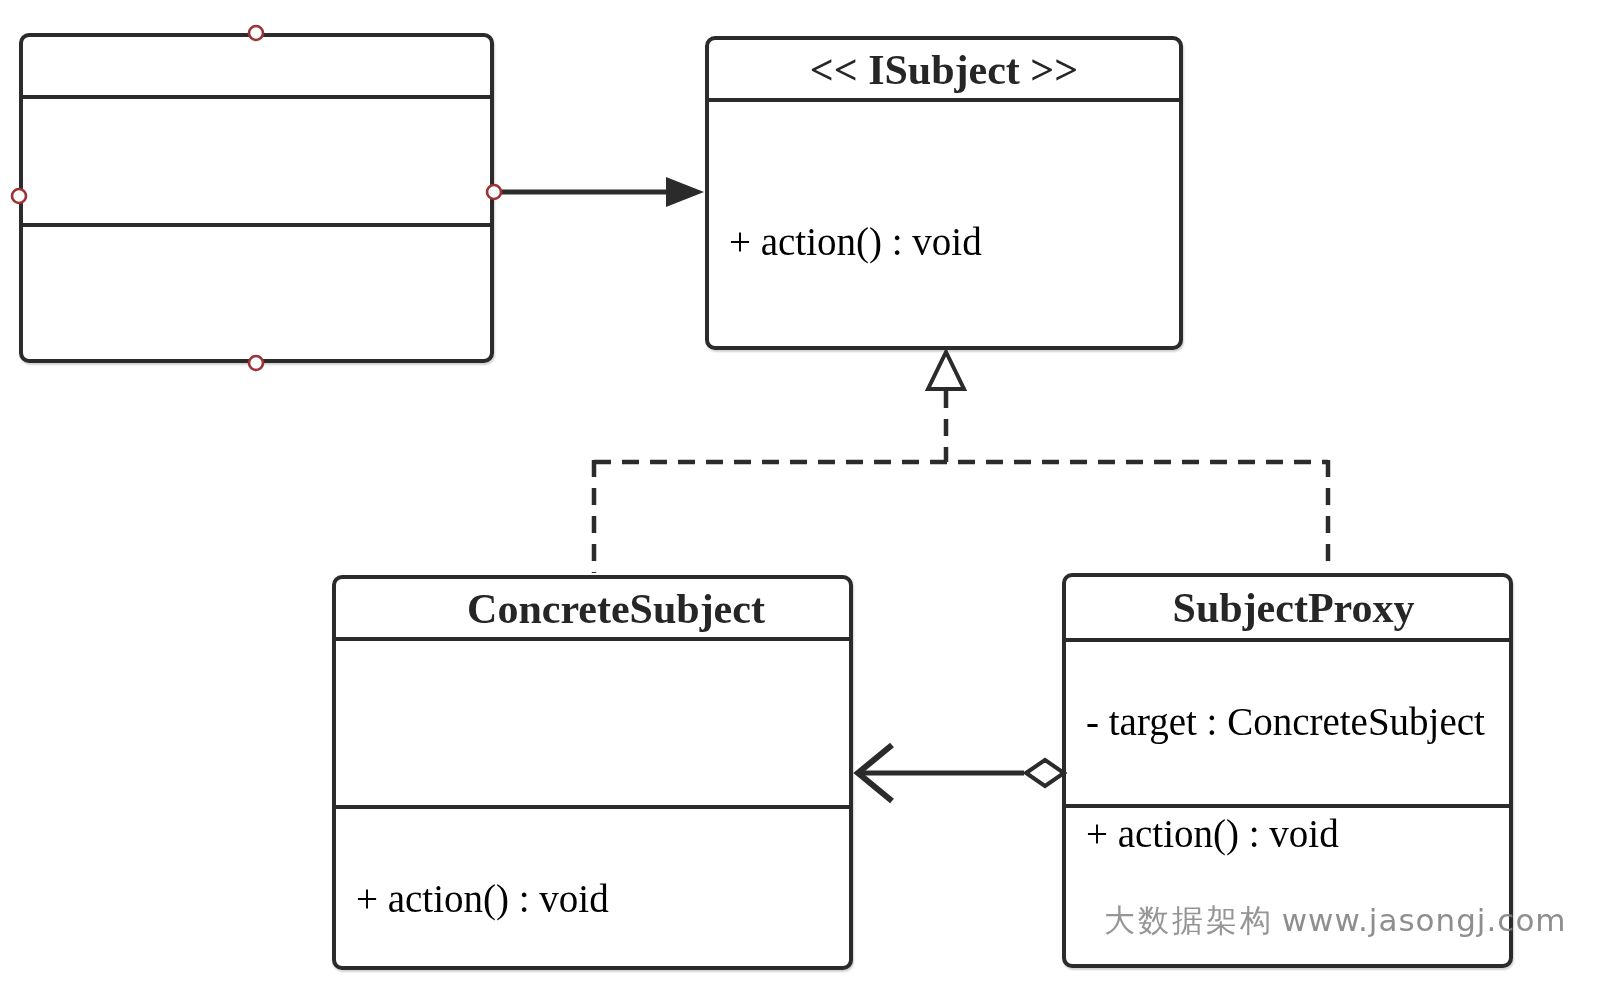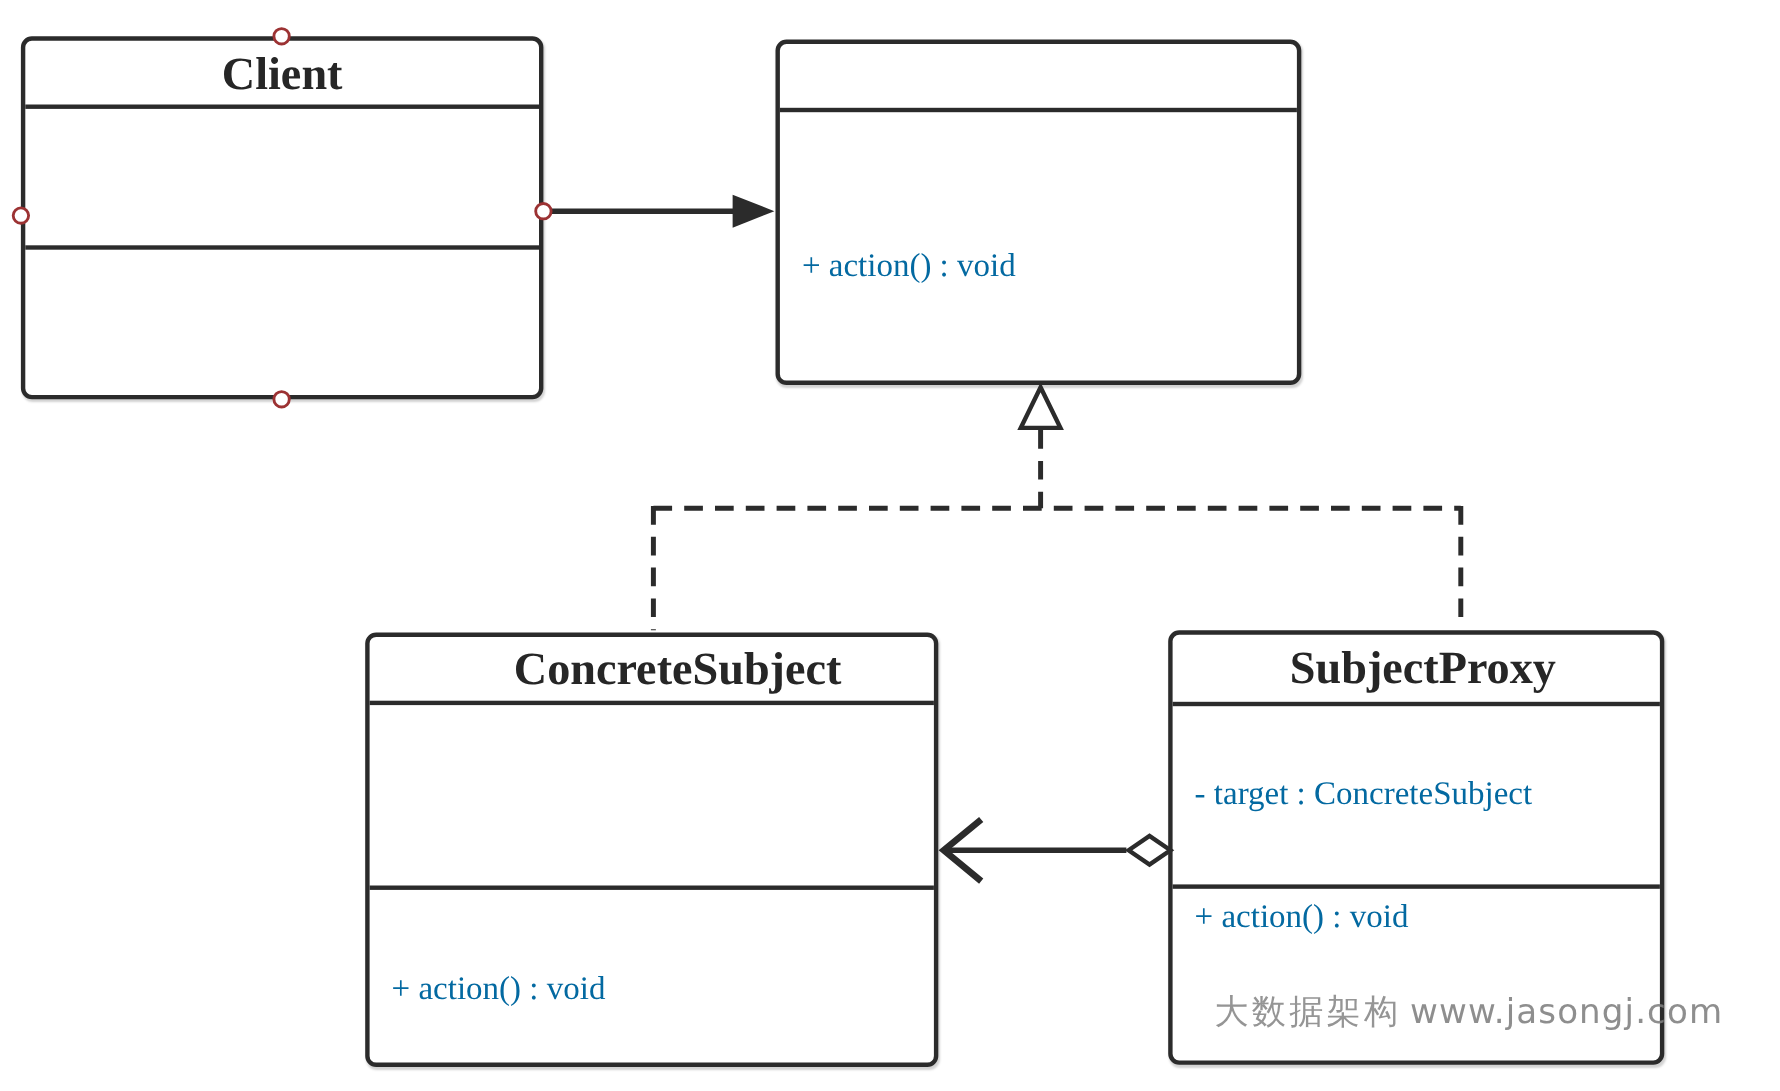--- a/index.html
+++ b/index.html
@@ -40,23 +40,23 @@
     position: absolute;
     left: 0;
     right: 0;
     height: 0;
     border-top: 4px solid #2b2b2b;
   }
   .member {
     position: absolute;
     left: 20px;
     right: 6px;
-    font-size: 30px;
+    font-size: 39px;
     line-height: 52px;
-    color: #0369a1;
+    color: #000000;
     white-space: nowrap;
   }
   #connectors {
     position: absolute;
     left: 0;
     top: 0;
     width: 1618px;
     height: 992px;
     pointer-events: none;
   }
@@ -82,28 +82,28 @@
     color: rgba(126,126,126,0.88);
     letter-spacing: 1px;
   }
 </style>
 </head>
 <body>
 
 <div id="canvas">
 
   <div class="uml-class" style="left:19px; top:33px; width:475px; height:330px;">
-    <div class="uml-title" style="height:62px;">Client</div>
     <div class="divider" style="top:58px;"></div>
     <div style="position:absolute; left:0; right:0; top:62px; height:124px;"></div>
     <div class="divider" style="top:186px;"></div>
     <div style="position:absolute; left:0; right:0; top:190px; bottom:0;"></div>
   </div>
 
   <div class="uml-class" style="left:705px; top:36px; width:478px; height:314px;">
+    <div class="uml-title" style="height:60px;">&lt;&lt; ISubject &gt;&gt;</div>
     <div class="divider" style="top:58px;"></div>
     <div class="member" style="top:176px;">+ action() : void</div>
   </div>
 
   <div class="uml-class" style="left:332px; top:575px; width:521px; height:395px;">
     <div class="uml-title" style="height:60px;padding-left:47px;">ConcreteSubject</div>
     <div class="divider" style="top:58px;"></div>
     <div style="position:absolute; left:0; right:0; top:62px; height:164px;"></div>
     <div class="divider" style="top:226px;"></div>
     <div class="member" style="top:294px;">+ action() : void</div>

